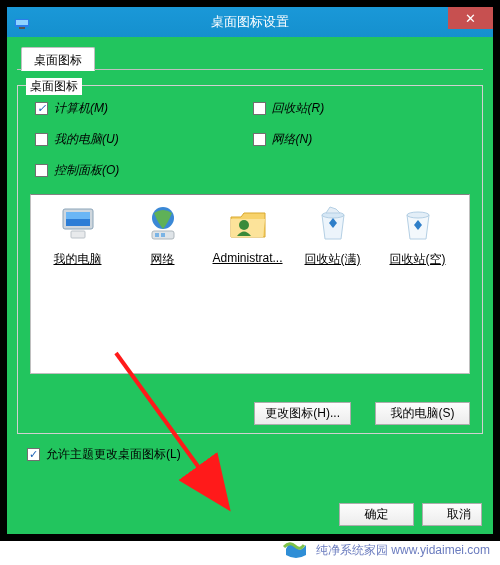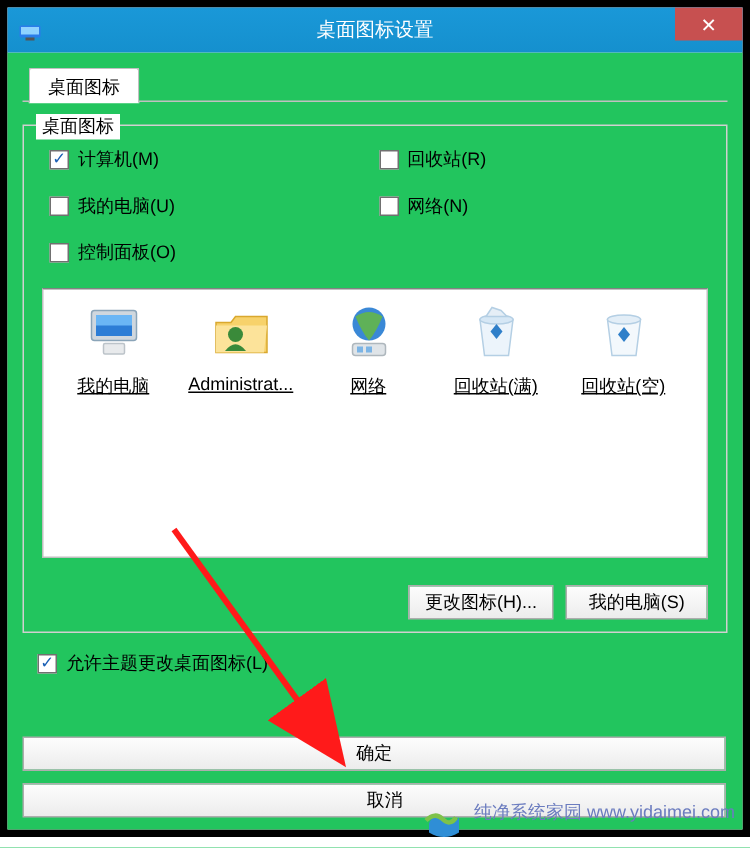--- a/index.html
+++ b/index.html
@@ -1,42 +1,42 @@
 <!DOCTYPE html>
 <html><head>
   <meta charset="utf-8">
   <style>
     * { margin: 0; padding: 0; box-sizing: border-box; }
     body { font-family: "Microsoft YaHei", "SimSun", Arial, sans-serif; font-size: 12px; background: #fff; width: 500px; height: 565px; position: relative; overflow: hidden; }
-    .window { width: 500px; border: 5px solid #000000; background: #fff; }
+    .window { width: 500px; border: 7px solid #000000; background: #fff; }
     .titlebar { height: 30px; background: linear-gradient(#1a98d8,#1590ce); display: flex; align-items: center; justify-content: center; position: relative; color: #fff; }
     .titlebar .icon { position: absolute; left: 6px; top: 6px; width: 18px; height: 18px; }
     .title-text { font-size: 13px; }
     .close-btn { position: absolute; right: 0; top: 0; width: 45px; height: 22px; background: #c75050; display: flex; align-items: center; justify-content: center; cursor: pointer; }
     .close-btn span { color: #fff; font-size: 13px; font-family: Arial; }
     .content { padding: 8px 10px 8px 10px; background: #22c55e; }
     .tab-strip { height: 25px; position: relative; border-bottom: 1px solid #c0c0c0; }
     .tab { position: absolute; left: 4px; top: 2px; height: 24px; padding: 4px 12px; border: 1px solid #c0c0c0; border-bottom: 1px solid #fff; background: #fff; border-radius: 2px 2px 0 0; font-size: 12px; }
     .group-box { border: 1px solid #d0d0d0; margin-top: 15px; padding: 14px 12px 12px 12px; position: relative; }
     .group-label { position: absolute; top: -8px; left: 8px; background: #fff; padding: 0 4px; font-size: 12px; }
-    .checkbox-grid { display: grid; grid-template-columns: 1fr 1fr; row-gap: 14px; margin-bottom: 15px; padding-left: 5px; }
+    .checkbox-grid { display: grid; grid-template-columns: 1fr 1fr; row-gap: 14px; margin-bottom: 15px; padding-left: 5px; font-style: italic; }
     .checkbox-item { display: flex; align-items: center; gap: 6px; cursor: pointer; }
     .cb { width: 13px; height: 13px; border: 1px solid #707070; background: #fff; display: inline-flex; align-items: center; justify-content: center; }
     .cb.checked::after { content: "✓"; font-size: 11px; color: #1a5fb4; line-height: 1; }
     .icon-panel { border: 1px solid #bfbfbf; border-top: 1px solid #828282; background: #fff; height: 180px; padding: 8px 4px; display: flex; align-items: flex-start; gap: 0; overflow: hidden; }
     .icon-cell { width: 85px; text-align: center; cursor: pointer; }
     .icon-img { width: 42px; height: 42px; margin: 0 auto 6px auto; display: flex; align-items: center; justify-content: center; }
     .icon-label { font-size: 12px; white-space: nowrap; overflow: hidden; text-overflow: ellipsis; text-decoration: underline; }
-    .btn-row { display: flex; gap: 8px; justify-content: flex-end; margin-top: 18px; }
+    .btn-row { display: flex; gap: 24px; justify-content: flex-end; margin-top: 28px; }
     .btn { min-width: 95px; height: 23px; border: 1px solid #adadad; background: linear-gradient(#fdfdfd,#ececec); font-size: 12px; cursor: pointer; padding: 0 10px; }
-    .main-btns { display: flex; gap: 8px; justify-content: flex-end; margin-top: 40px; padding-right: 1px; flex-direction: column; }
+    .main-btns { display: flex; gap: 8px; justify-content: flex-end; margin-top: 40px; padding-right: 1px; }
     .main-btns .btn { min-width: 75px; }
     .theme-row { margin-top: 12px; display: flex; align-items: center; gap: 6px; cursor: pointer; padding-left: 10px; }
     .arrow { position: absolute; pointer-events: none; }
-    .watermark { position: absolute; bottom: 6px; right: 10px; display: flex; align-items: flex-start; gap: 8px; color: #6b7cbf; font-size: 12px; }
+    .watermark { position: absolute; bottom: 6px; right: 10px; display: flex; align-items: flex-end; gap: 8px; color: #6b7cbf; font-size: 12px; }
     .watermark .wm-logo { width: 26px; height: 26px; }
     svg { display: block; }
   </style>
 </head>
 <body>
 
 <div class="window">
   <div class="titlebar">
     <span class="icon">
       <svg viewBox="0 0 18 18">
@@ -90,39 +90,39 @@
                 <rect x="9" y="9" width="24" height="14" fill="#2c7dd6"></rect>
                 <rect x="9" y="9" width="24" height="7" fill="#6ab6f5"></rect>
                 <rect x="14" y="28" width="14" height="7" rx="1" fill="#e8eaec" stroke="#bcc3c9"></rect>
               </svg>
           </div>
           <div class="icon-label">我的电脑</div>
         </div>
         <div class="icon-cell">
           <div class="icon-img">
             <svg viewBox="0 0 42 42">
-                <path d="M4 14 L14 14 L17 10 L38 10 L38 34 L4 34 Z" fill="#f7d26b" stroke="#d9a82e"></path>
-                <path d="M4 16 L38 16 L36 34 L4 34 Z" fill="#fce39a"></path>
-                <circle cx="17" cy="22" r="5" fill="#3a8a3a"></circle>
-                <path d="M10 33 Q17 24 24 33 Z" fill="#3a8a3a"></path>
-              </svg>
-          </div>
-          <div class="icon-label">Administrat...</div>
-        </div>
-        <div class="icon-cell">
-          <div class="icon-img">
-            <svg viewBox="0 0 42 42">
                 <circle cx="21" cy="15" r="11" fill="#3a88d6"></circle>
                 <path d="M12 10 Q21 4 30 10 Q26 20 21 26 Q16 20 12 10" fill="#5fb158"></path>
                 <rect x="10" y="28" width="22" height="8" rx="2" fill="#dfe4e8" stroke="#aeb7bd"></rect>
                 <rect x="13" y="30" width="4" height="4" fill="#7bb4e5"></rect>
                 <rect x="19" y="30" width="4" height="4" fill="#7bb4e5"></rect>
               </svg>
           </div>
           <div class="icon-label">网络</div>
+        </div>
+        <div class="icon-cell">
+          <div class="icon-img">
+            <svg viewBox="0 0 42 42">
+                <path d="M4 14 L14 14 L17 10 L38 10 L38 34 L4 34 Z" fill="#f7d26b" stroke="#d9a82e"></path>
+                <path d="M4 16 L38 16 L36 34 L4 34 Z" fill="#fce39a"></path>
+                <circle cx="17" cy="22" r="5" fill="#3a8a3a"></circle>
+                <path d="M10 33 Q17 24 24 33 Z" fill="#3a8a3a"></path>
+              </svg>
+          </div>
+          <div class="icon-label">Administrat...</div>
         </div>
         <div class="icon-cell">
           <div class="icon-img">
             <svg viewBox="0 0 42 42">
                 <path d="M10 12 L32 12 L29 36 L13 36 Z" fill="#ecf4fb" stroke="#b4cfe4"></path>
                 <ellipse cx="21" cy="12" rx="11" ry="3" fill="#d6e7f5" stroke="#b4cfe4"></ellipse>
                 <path d="M14 10 L18 4 L24 6 L28 10 Z" fill="#e5eef6" stroke="#b4cfe4"></path>
                 <path d="M17 20 L21 15 L25 20 L21 25 Z" fill="#2f7fc9"></path>
               </svg>
           </div>

